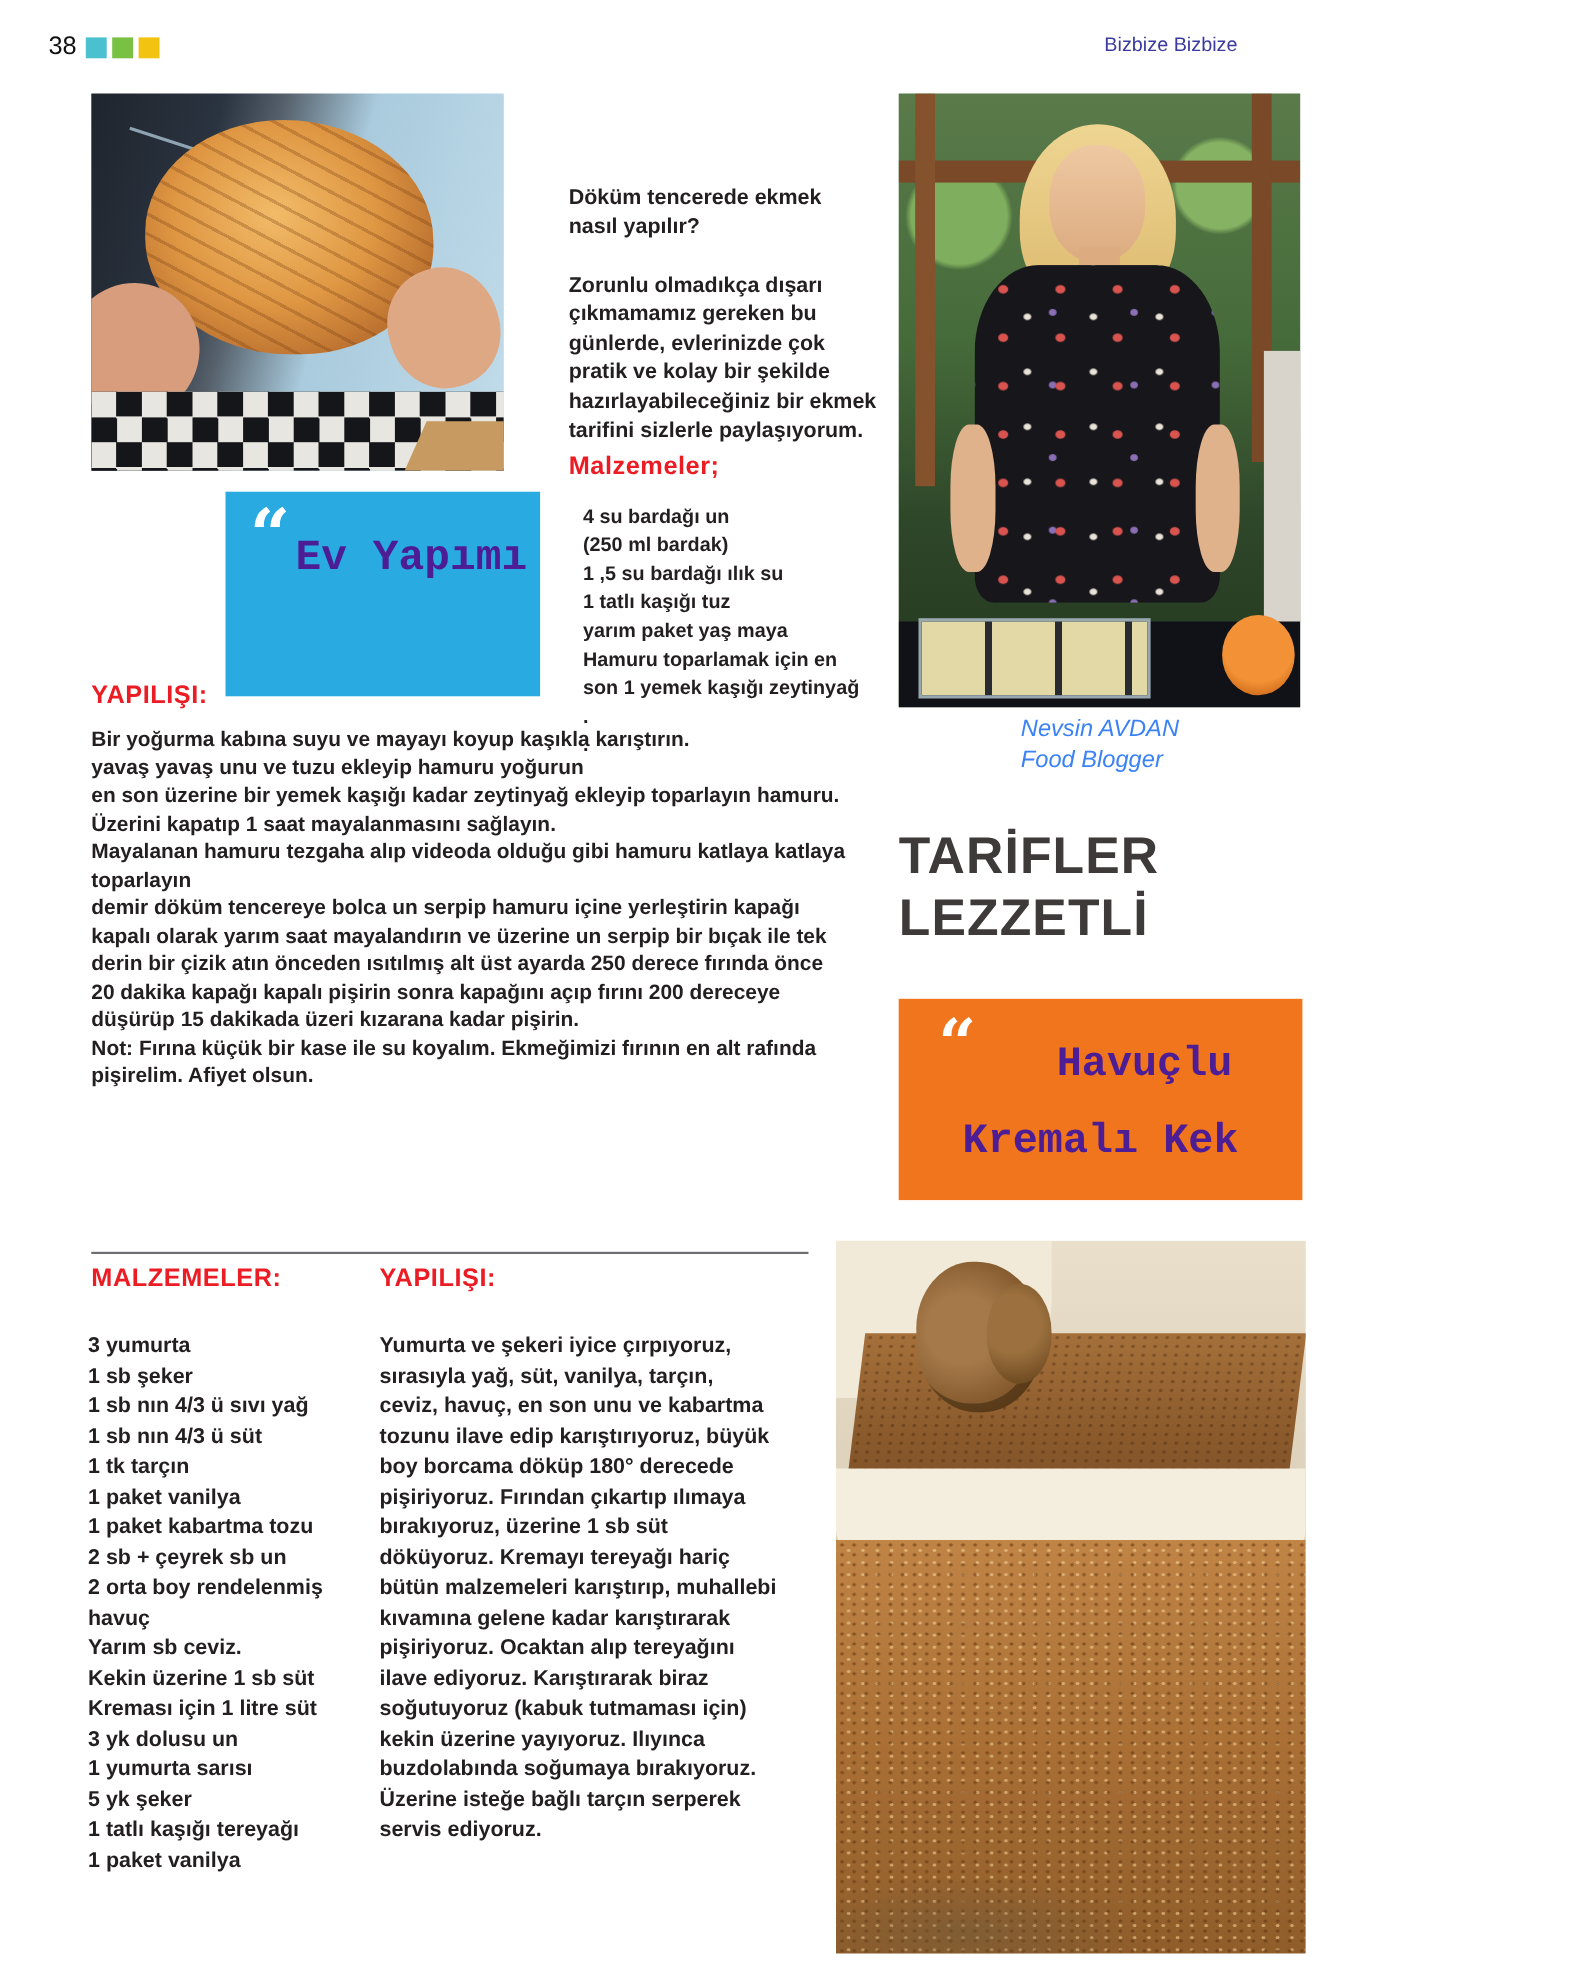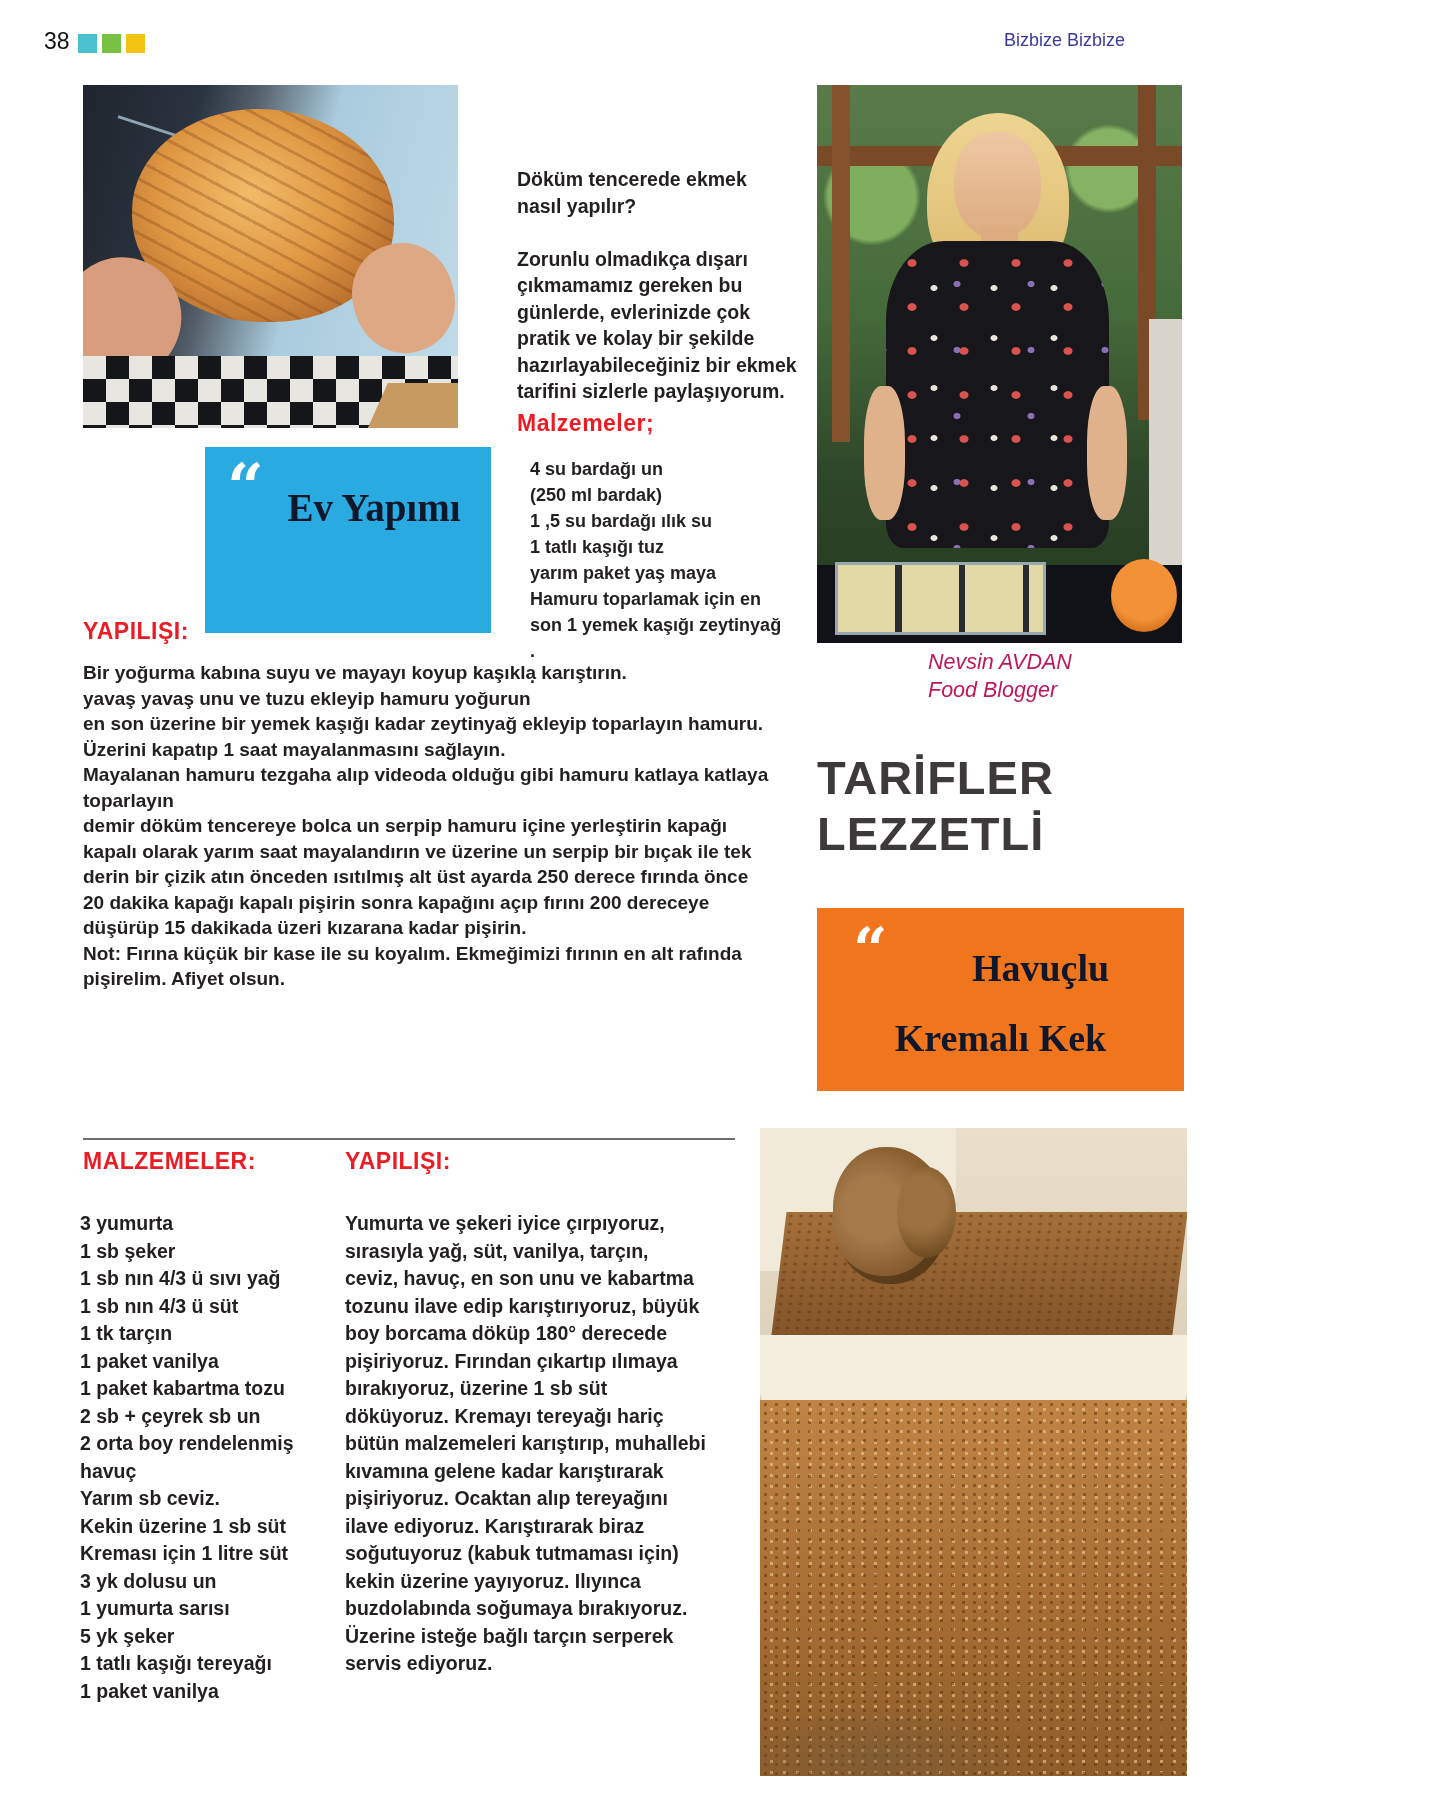--- a/index.html
+++ b/index.html
@@ -36,22 +36,22 @@
 
   
   .intro{position:absolute;left:517px;top:166px;width:305px;font-size:19.5px;line-height:26.5px;}
   .malz1{position:absolute;left:517px;top:410px;}
   .ing1{position:absolute;left:517px;top:456px;width:330px;font-size:18px;line-height:26px;margin-left:13px;}
 
   
   .bluebox{position:absolute;left:205px;top:447px;width:286px;height:186px;background:#29abe2;}
   .q-mark{position:absolute;font-family:"DejaVu Serif",serif;font-weight:bold;color:#fff;}
   .bluebox .q-mark{left:22px;top:2px;font-size:64px;}
-  .q-line{position:absolute;width:100%;text-align:center;color:#0f172a;font-weight:bold;
-    font-family:Liberation Serif, serif;font-size:39px;}
+  .q-line{position:absolute;width:100%;text-align:center;color:#4c1d95;font-weight:bold;
+    font-family:Liberation Mono, monospace;font-size:39px;}
   .bluebox .l1{top:38px;padding-left:26px;}
   .bluebox .l2{top:118px;}
 
   .yap1{position:absolute;left:83px;top:618px;}
   .body1{position:absolute;left:83px;top:660px;width:710px;}
 
   .divider{position:absolute;left:83px;top:1138px;width:652px;height:2px;background:#6d6e71;}
 
   
   .malz2{position:absolute;left:83px;top:1148px;}
@@ -80,21 +80,21 @@
       radial-gradient(#8a6fb5 3px,transparent 4px) 34px 10px/74px 66px,
       #17171b;}
   .wp-arm-l{position:absolute;left:13%;top:54%;width:11%;height:24%;background:#e0b28c;border-radius:42%;}
   .wp-arm-r{position:absolute;right:15%;top:54%;width:11%;height:24%;background:#e0b28c;border-radius:42%;}
   .wp-counter{position:absolute;left:0;bottom:0;width:100%;height:14%;background:#101217;}
   .wp-tray{position:absolute;left:5%;bottom:1.5%;width:56%;height:12%;border:3px solid #9fb0b6;
     background:repeating-linear-gradient(90deg,#efe4ae 0 28%,#2a2e33 28% 31%);opacity:.95;}
   .wp-carrots{position:absolute;right:1.5%;bottom:2%;width:18%;height:13%;border-radius:50%;
     background:radial-gradient(circle at 50% 40%,#f29135 0 58%,#d4711f 80%);}
 
-  .author{position:absolute;left:928px;top:648px;font-style:italic;font-size:21.5px;line-height:28px;color:#be185d;}
+  .author{position:absolute;left:928px;top:648px;font-style:italic;font-size:21.5px;line-height:28px;color:#3b82f6;}
 
   .section-title{position:absolute;left:817px;top:750px;font-size:47px;line-height:56px;font-weight:bold;color:#3e3a39;letter-spacing:1px;}
 
   
   .orangebox{position:absolute;left:817px;top:908px;width:367px;height:183px;background:#f1751d;}
   .orangebox .q-mark{left:36px;top:6px;font-size:60px;}
   .orangebox .l1{top:38px;padding-left:40px;font-size:38px;}
   .orangebox .l2{top:108px;font-size:38px;}
 
   

